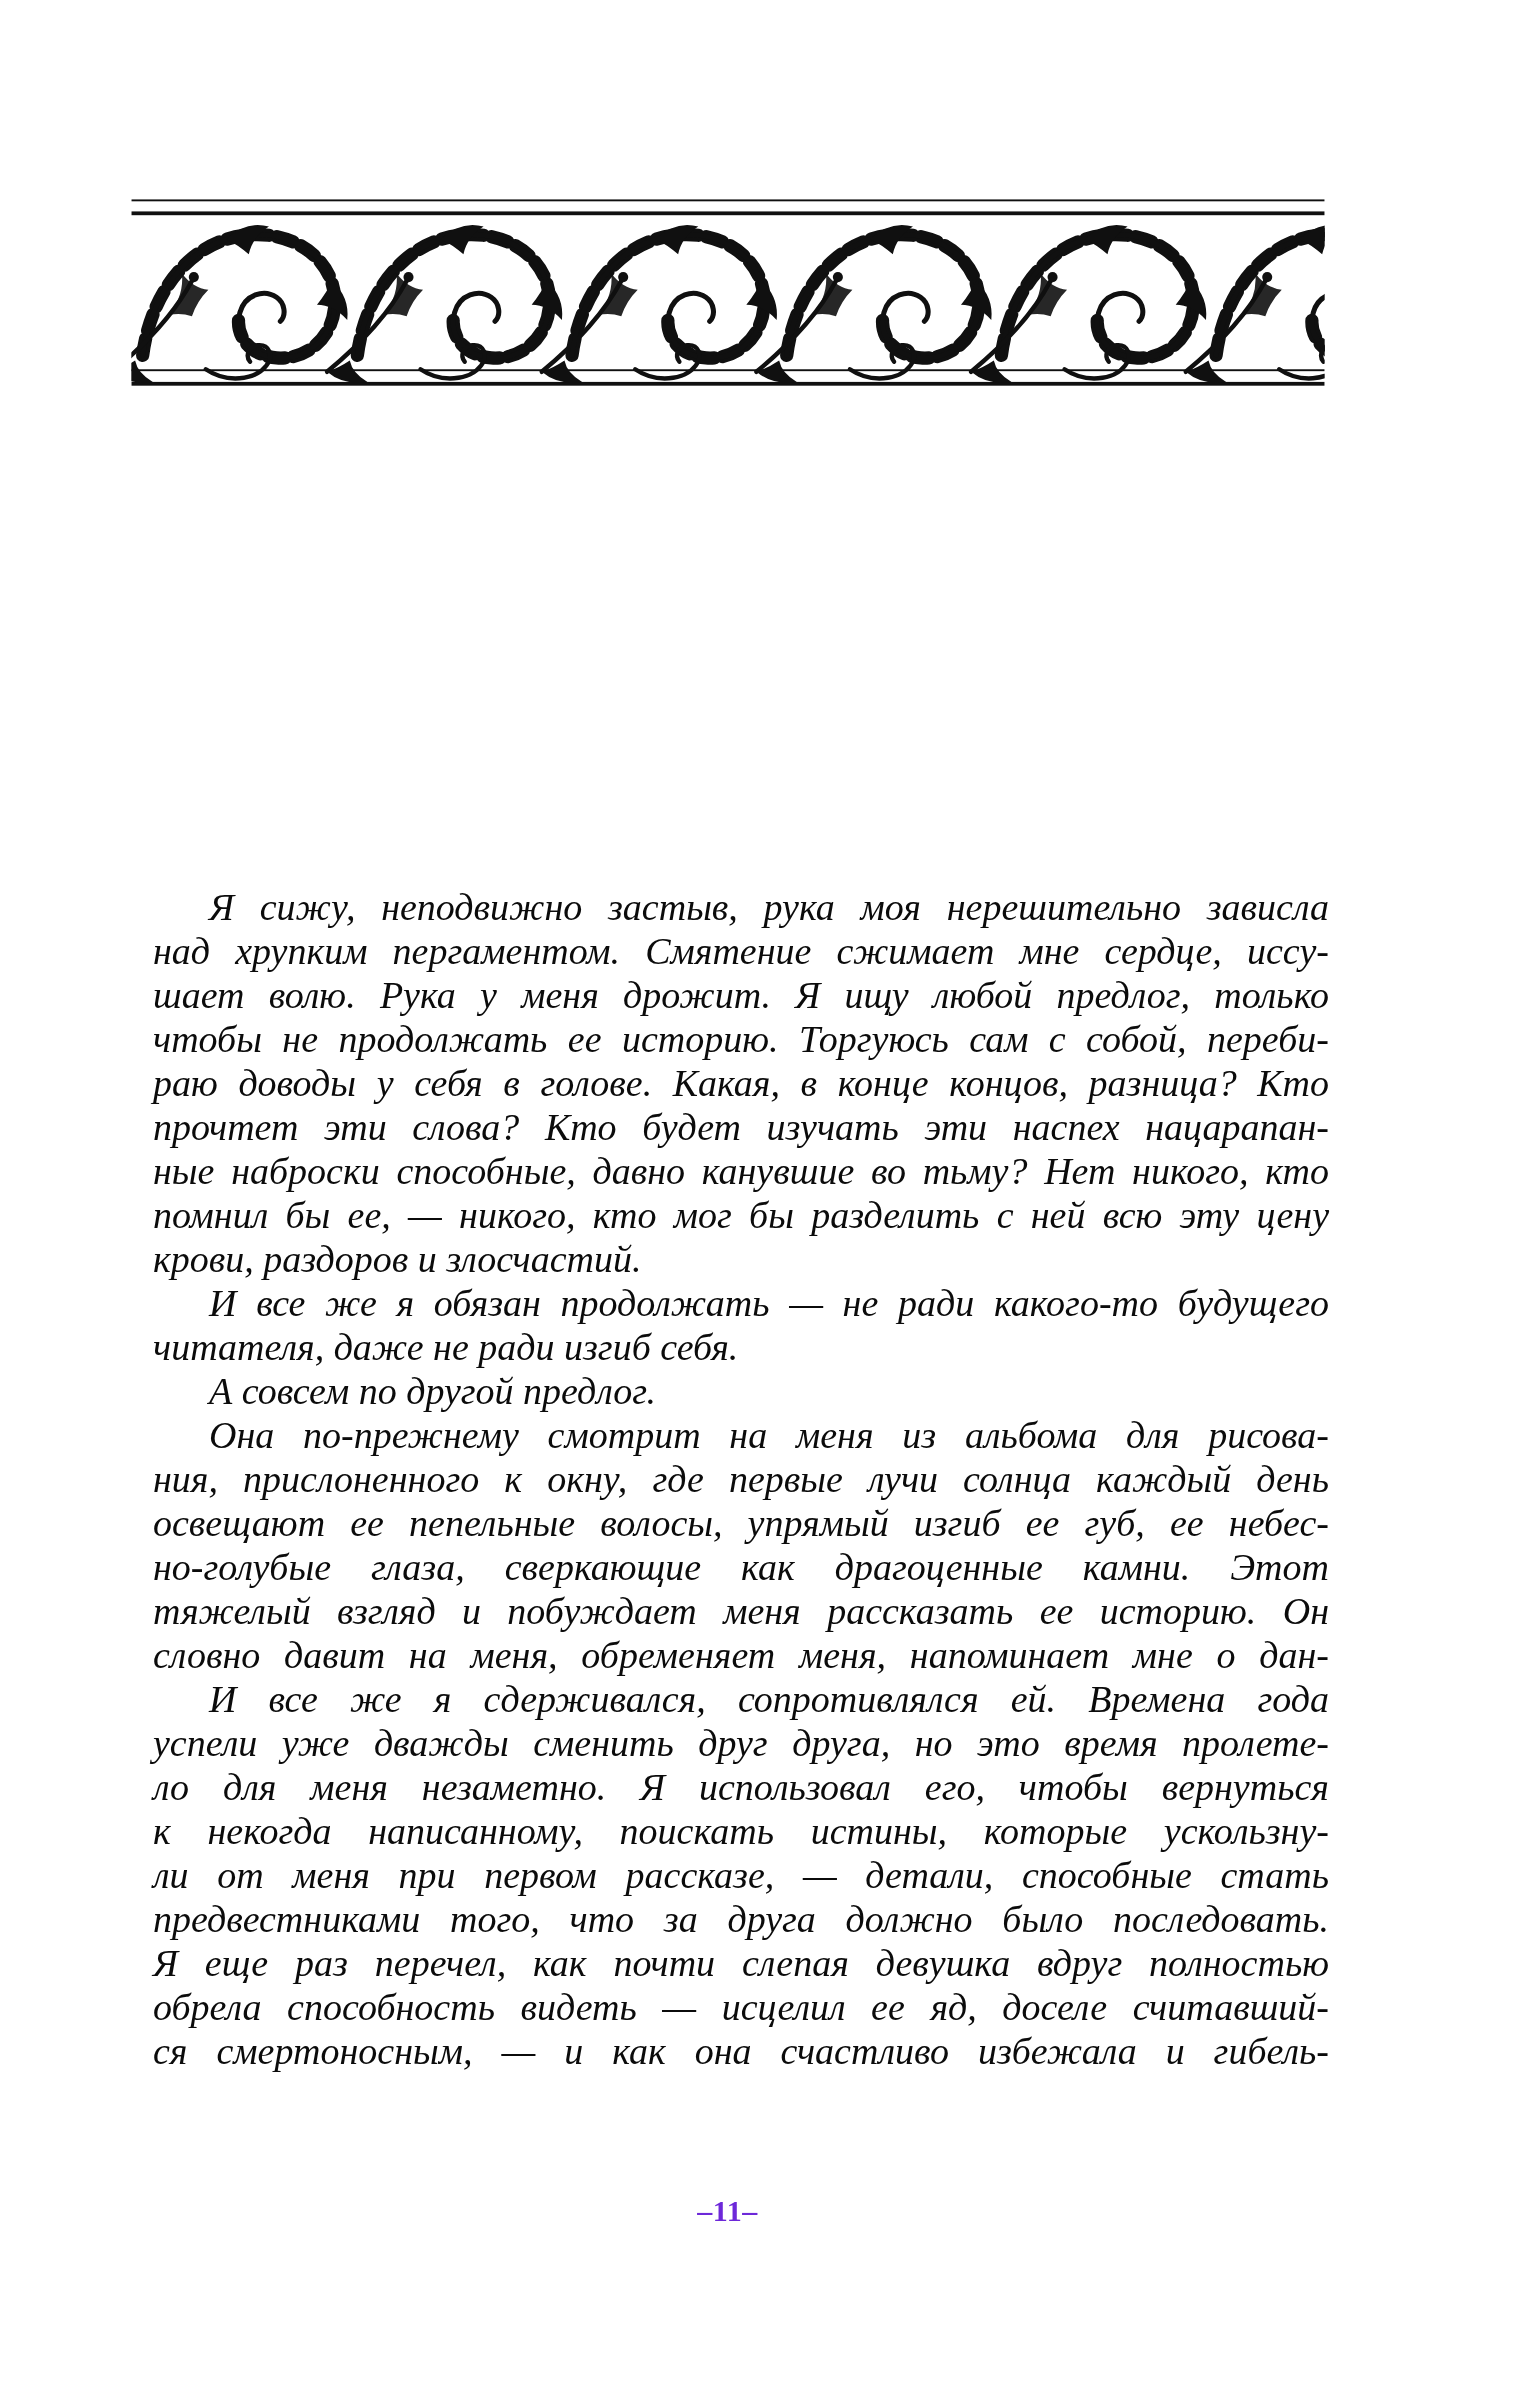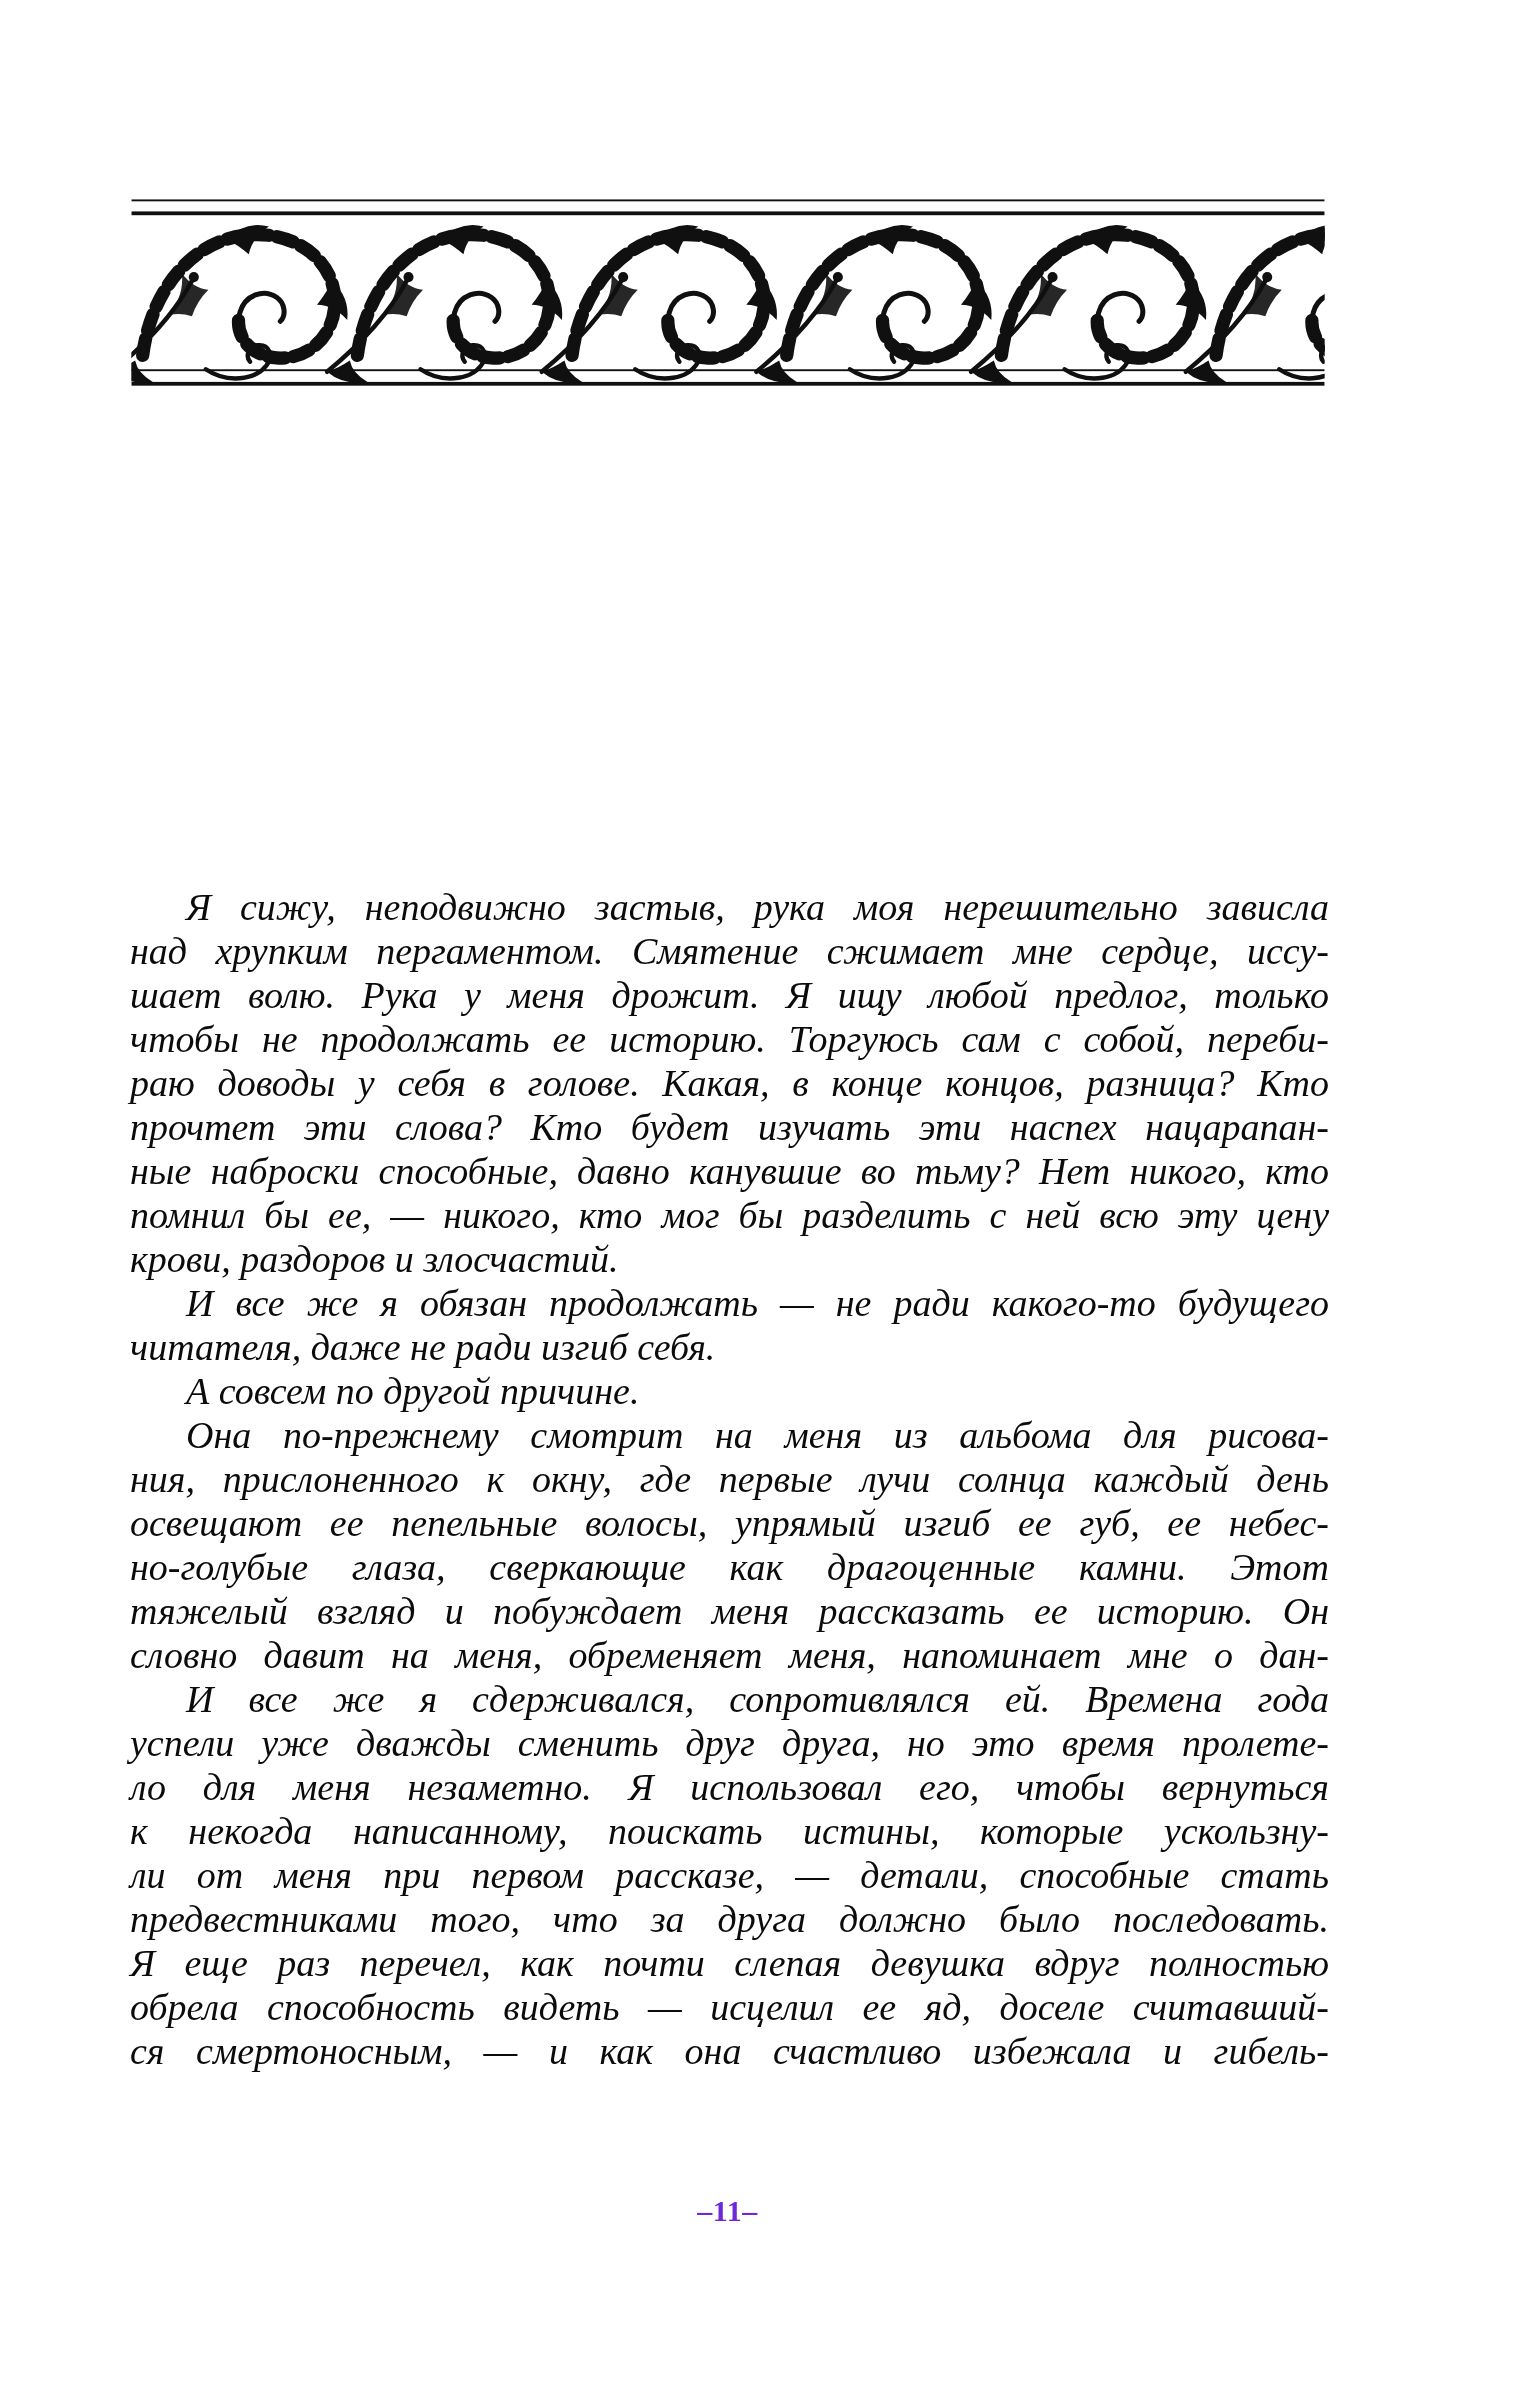--- a/index.html
+++ b/index.html
@@ -33,20 +33,21 @@
     font-family: "Liberation Serif", "DejaVu Serif", serif;
     font-style: italic;
     font-size: 38px;
     line-height: 44px;
     color: #0b0b0b;
   }
   .line {
     text-align: justify;
     text-align-last: justify;
     white-space: normal;
+    margin-left: 23px;
   }
   .line.indent {
     text-indent: 56px;
   }
   .line.natural-end {
     text-align-last: left;
   }
   .page-number {
     position: absolute;
     left: 128px;
@@ -118,21 +119,21 @@
         <div class="line">прочтет эти слова? Кто будет изучать эти наспех нацарапан-</div>
         <div class="line">ные наброски способные, давно канувшие во тьму? Нет никого, кто</div>
         <div class="line">помнил бы ее, — никого, кто мог бы разделить с ней всю эту цену</div>
         <div class="line natural-end">крови, раздоров и злосчастий.</div>
       </div>
       <div>
         <div class="line indent">И все же я обязан продолжать — не ради какого-то будущего</div>
         <div class="line natural-end">читателя, даже не ради изгиб себя.</div>
       </div>
       <div>
-        <div class="line indent natural-end">А совсем по другой причине.</div>
+        <div class="line indent natural-end">А совсем по другой предлог.</div>
       </div>
       <div>
         <div class="line indent">Она по-прежнему смотрит на меня из альбома для рисова-</div>
         <div class="line">ния, прислоненного к окну, где первые лучи солнца каждый день</div>
         <div class="line">освещают ее пепельные волосы, упрямый изгиб ее губ, ее небес-</div>
         <div class="line">но-голубые глаза, сверкающие как драгоценные камни. Этот</div>
         <div class="line">тяжелый взгляд и побуждает меня рассказать ее историю. Он</div>
         <div class="line">словно давит на меня, обременяет меня, напоминает мне о дан-</div>
       </div>
       <div>

